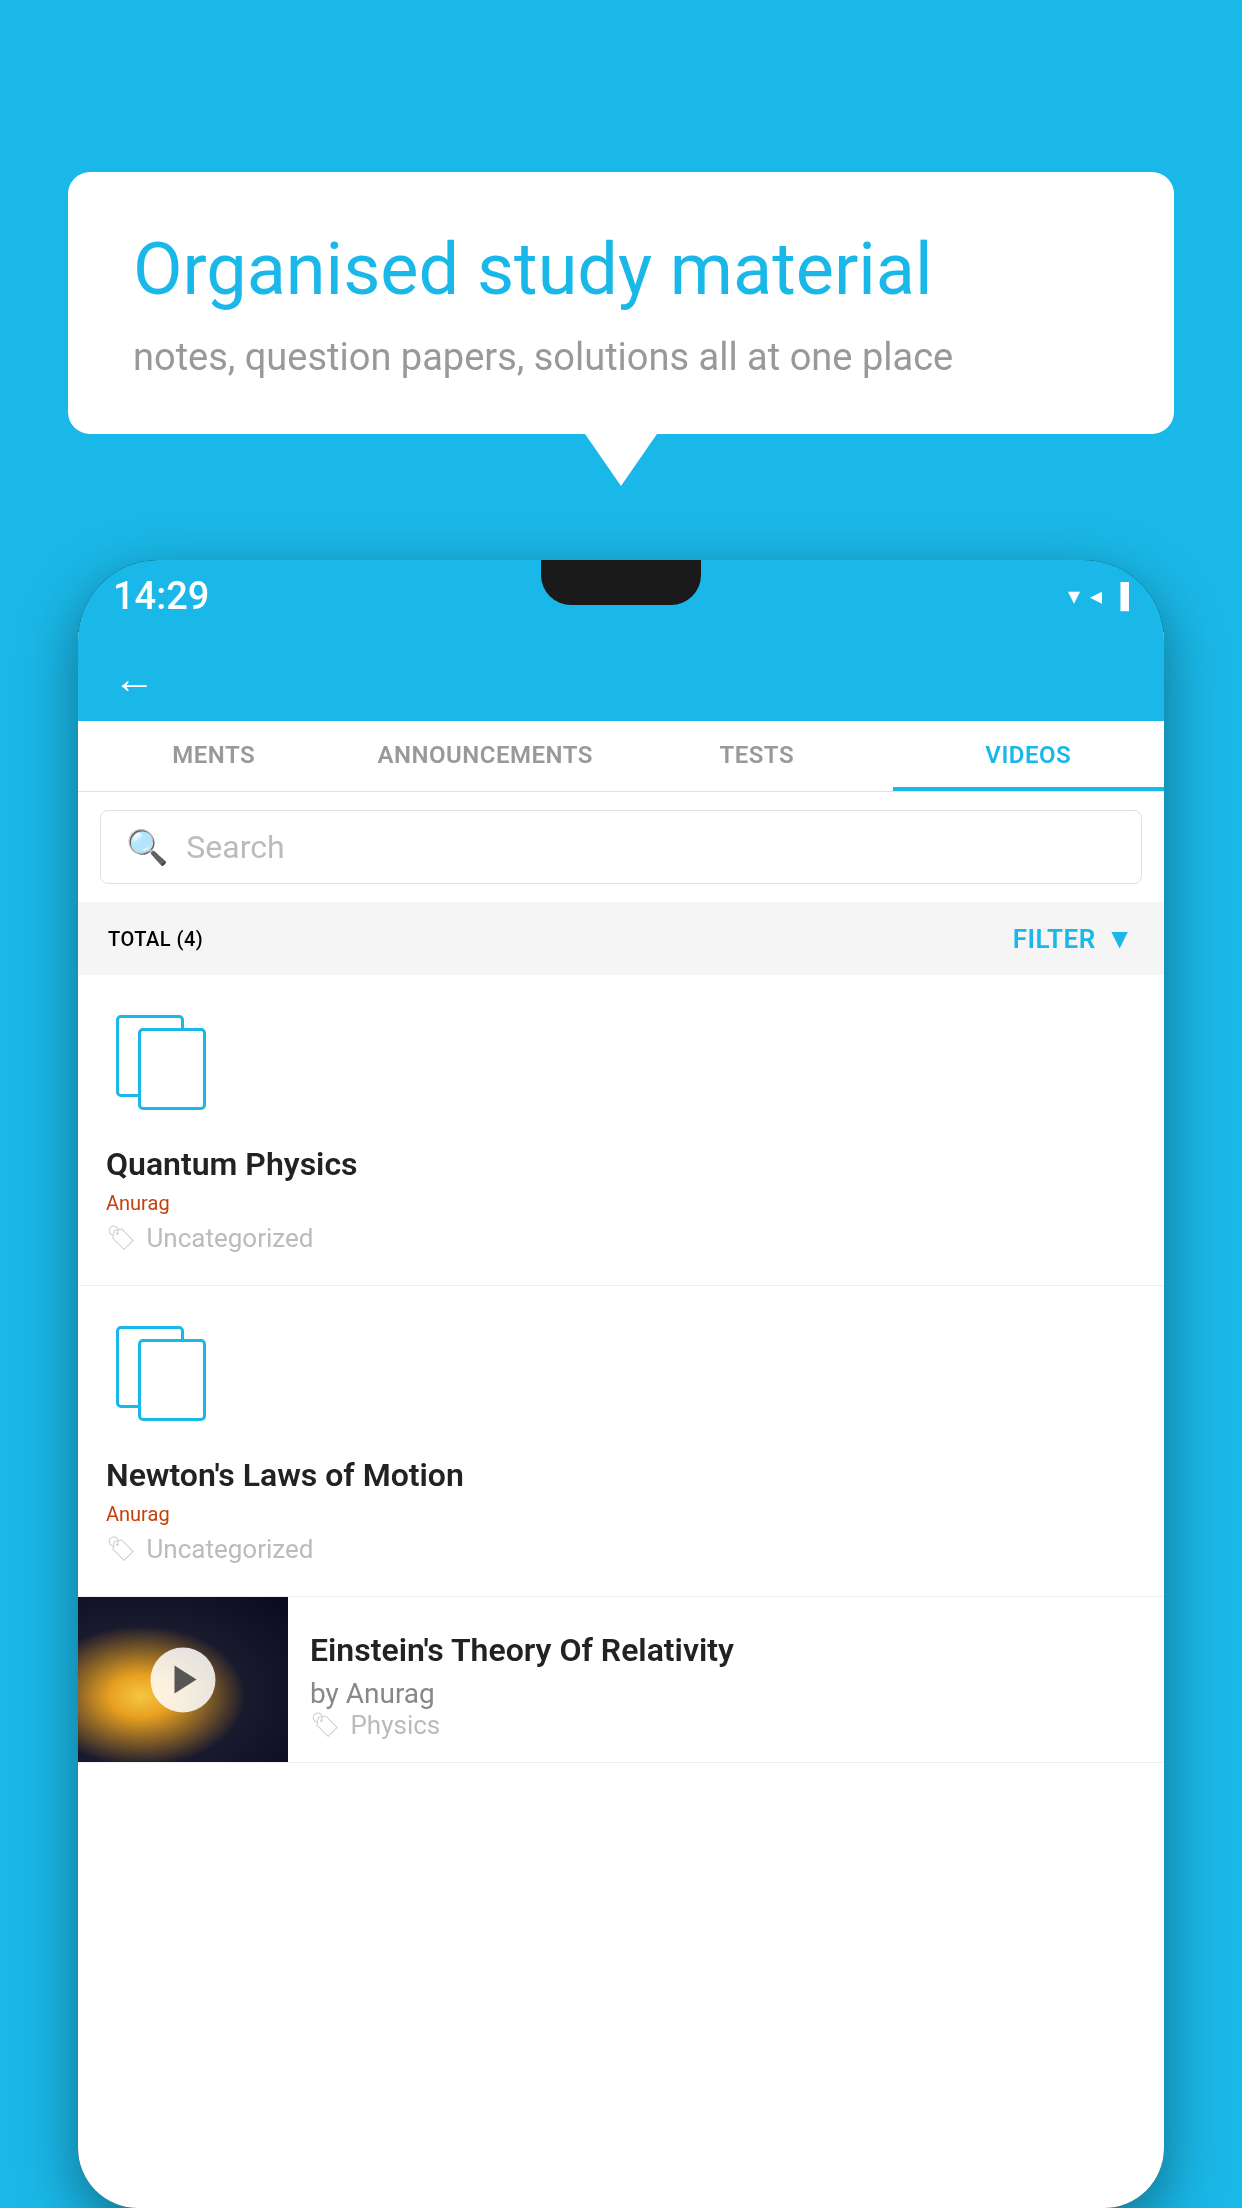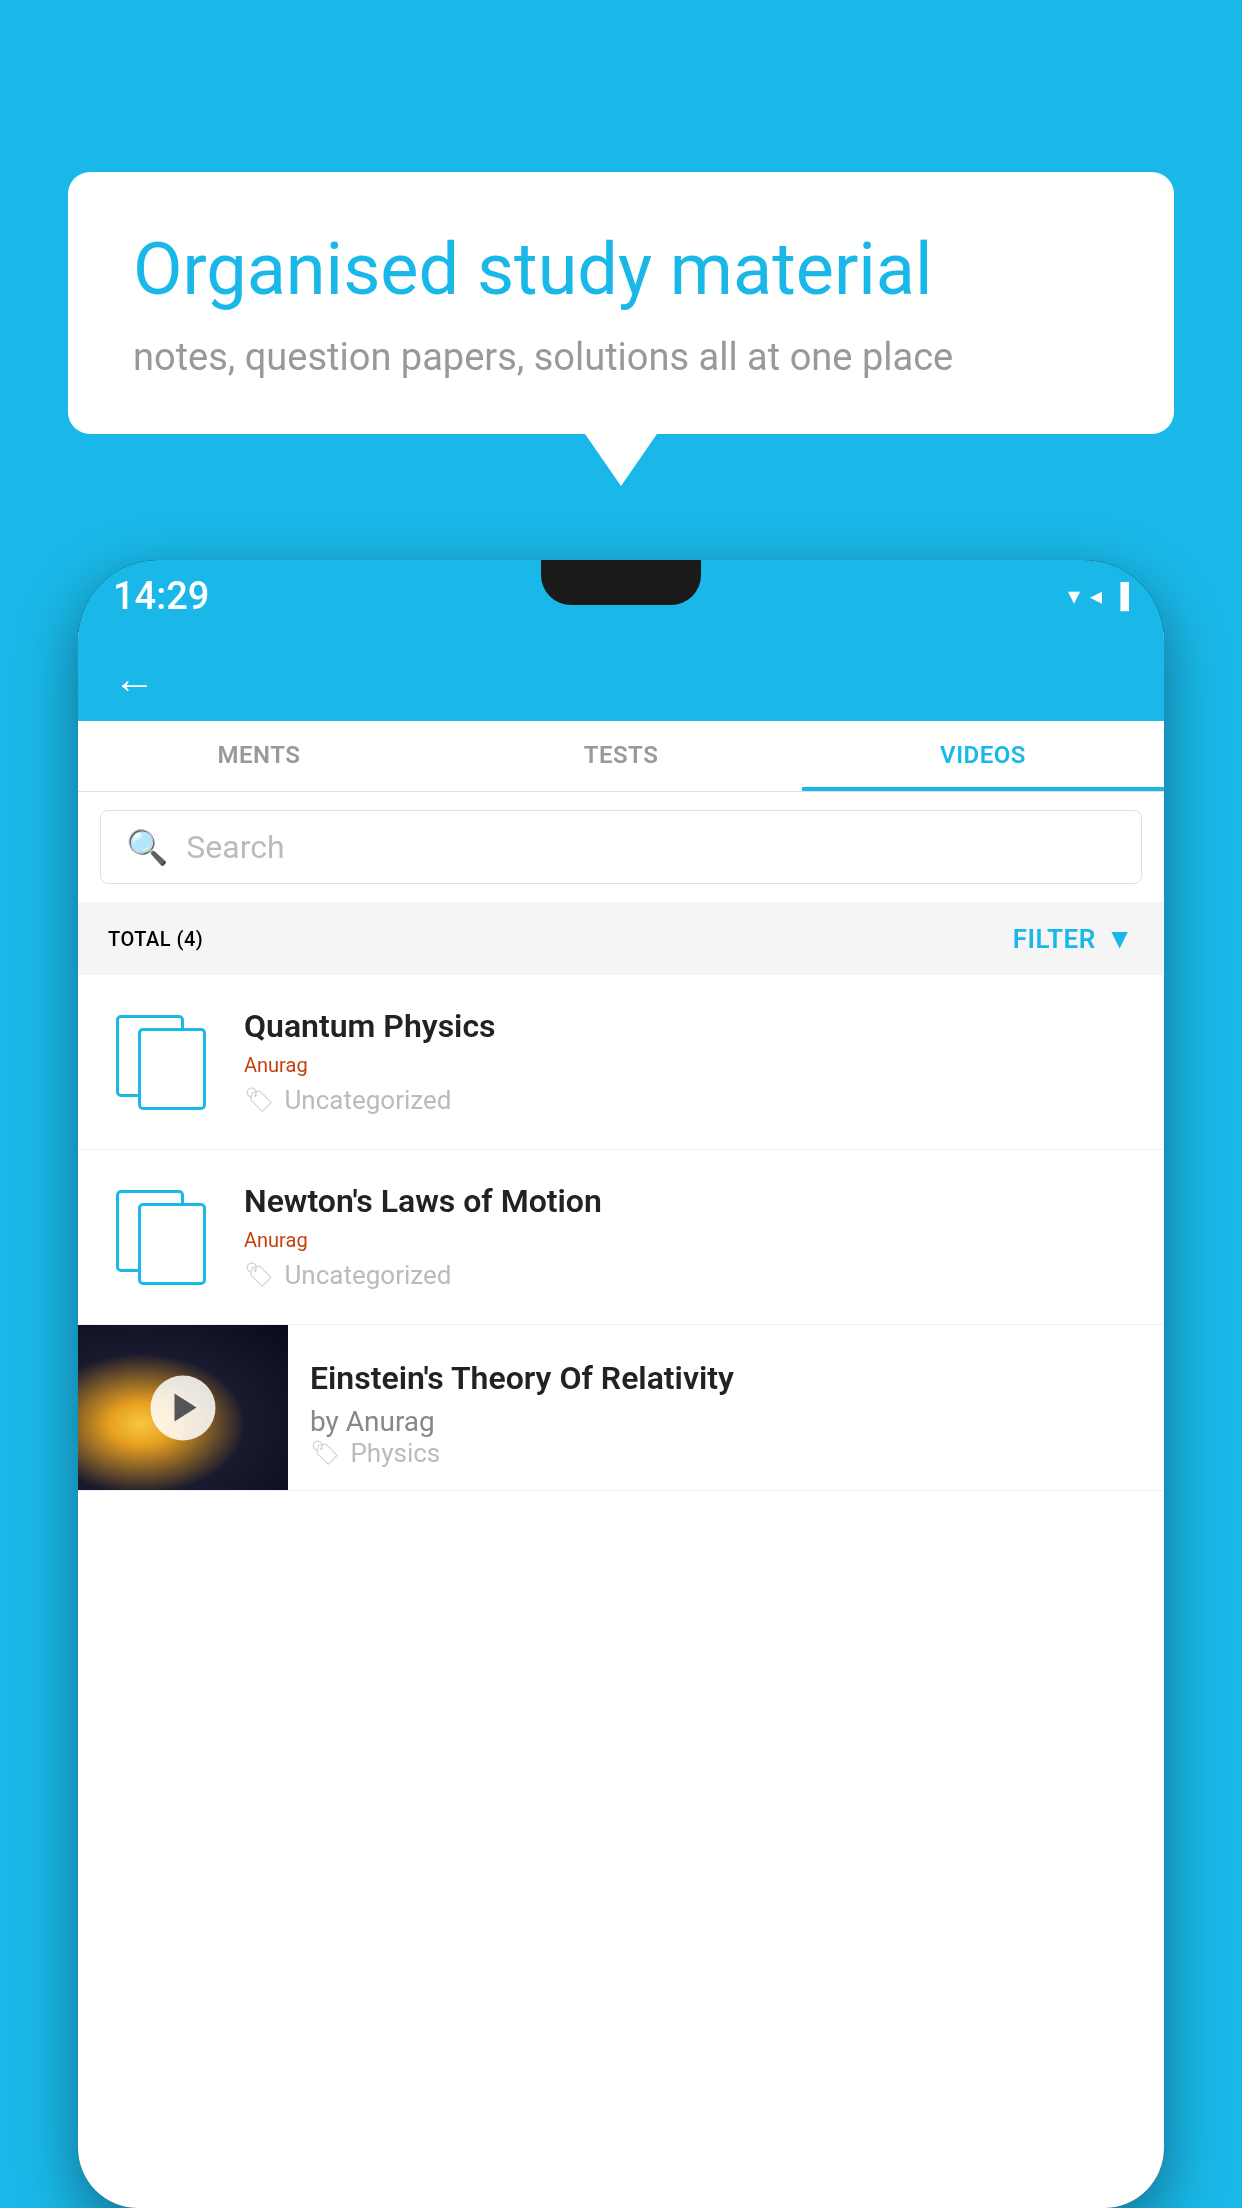--- a/index.html
+++ b/index.html
@@ -242,20 +242,21 @@
     .video-list {
       background: white;
     }
 
     .video-item {
       display: flex;
       align-items: flex-start;
       padding: 32px 28px;
       border-bottom: 1px solid #f0f0f0;
       gap: 28px;
+      flex-direction: column;
     }
 
     .video-thumb-placeholder {
       width: 110px;
       height: 110px;
       flex-shrink: 0;
       display: flex;
       align-items: center;
       justify-content: center;
     }
@@ -415,20 +416,23 @@
 
   <div class="phone-inner">
 
     <div class="app-header">
       <div class="back-btn">←</div>
     </div>
 
     <div class="tabs">
       <div class="tab">
         <span>MENTS</span>
+      </div>
+      <div class="tab">
+        <span>ANNOUNCEMENTS</span>
       </div>
       <div class="tab">
         <span>TESTS</span>
       </div>
       <div class="tab active">
         <span>VIDEOS</span>
       </div>
     </div>
 
     <div class="search-container">

